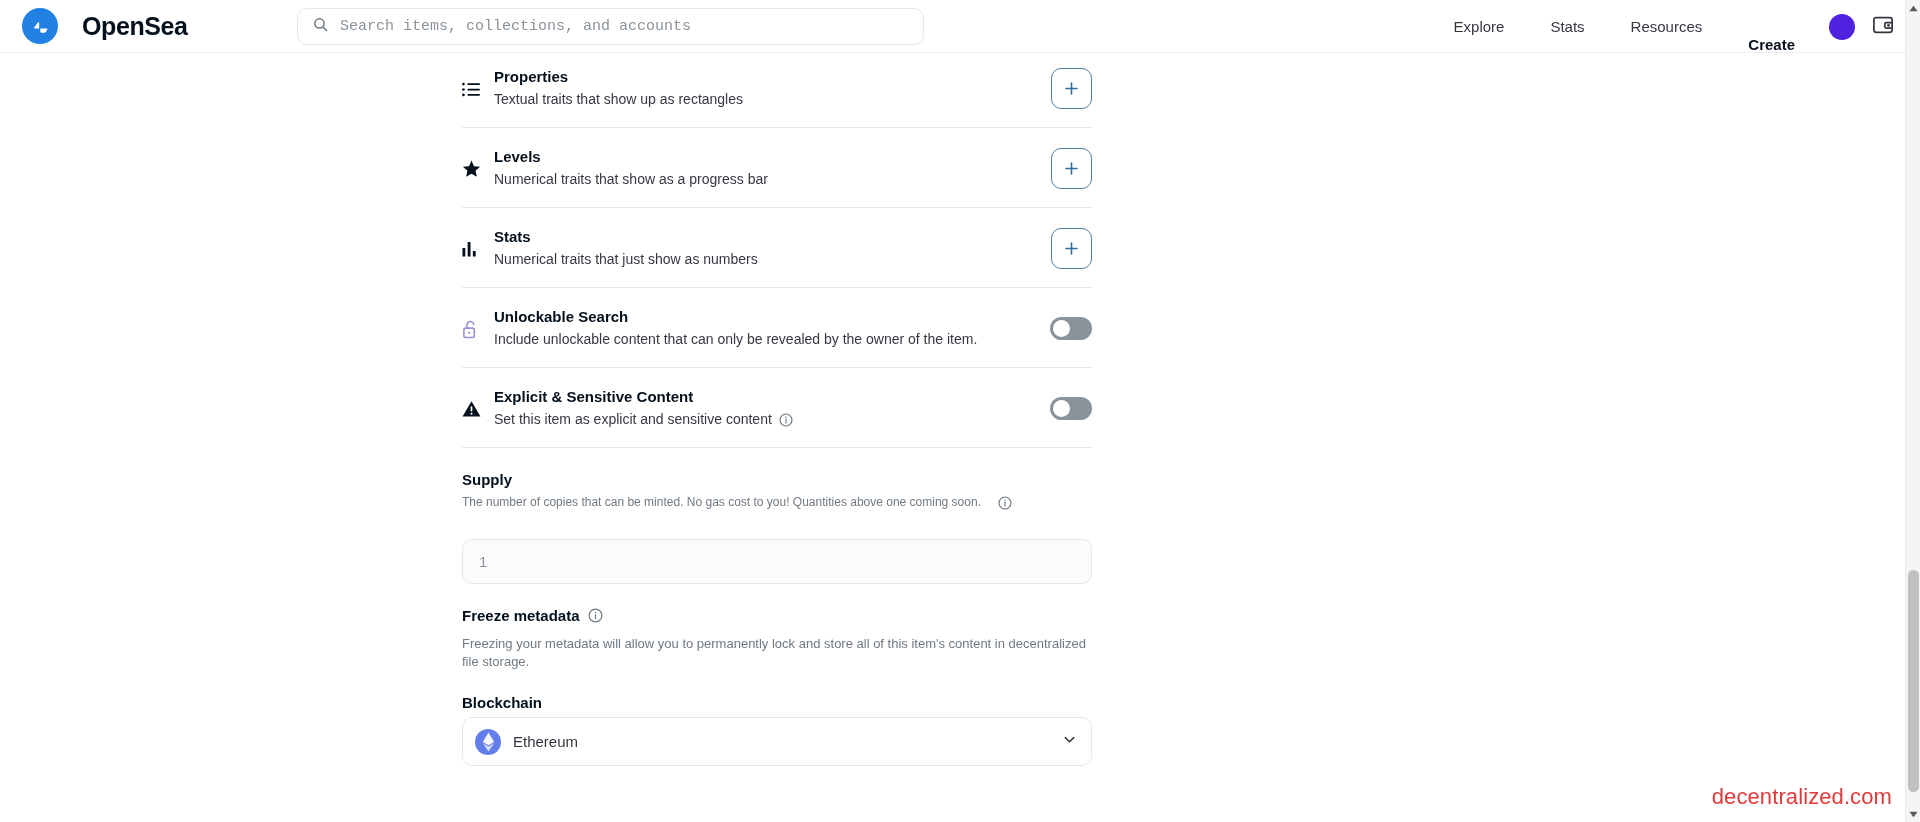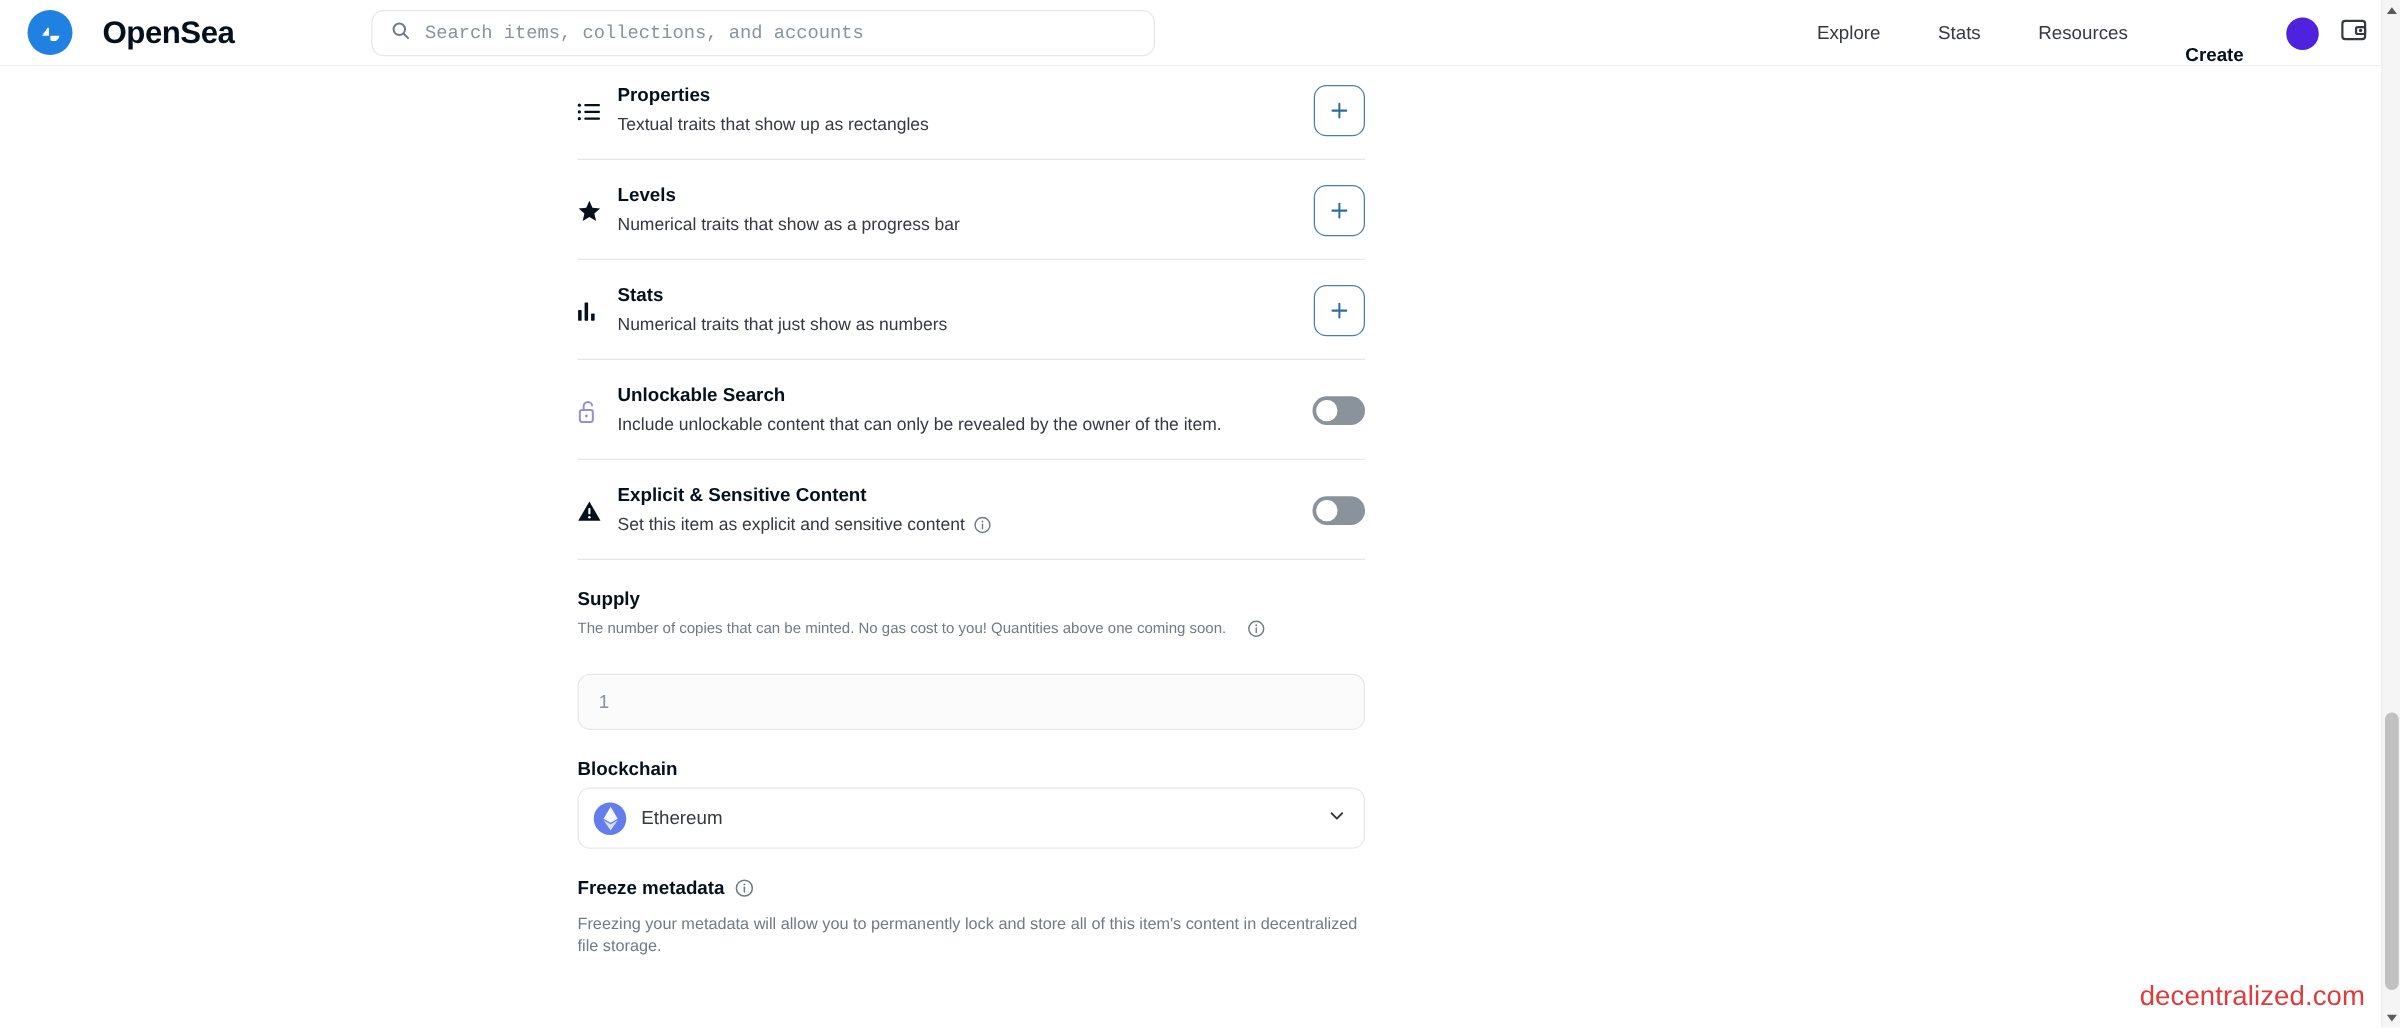--- a/index.html
+++ b/index.html
@@ -414,52 +414,52 @@
             <line x1="8" y1="7.2" x2="8" y2="11.4" stroke-linecap="round"></line>
             <circle cx="8" cy="4.8" r="0.85" fill="#707a83" stroke="none"></circle>
           </svg>
         </span>
       </div>
       <input class="text-input" type="text" value="1" style="">
     </div>
 
     <div class="field-block">
       <div class="field-label">
-        <span>Blockchain</span>
-      </div>
-      <div class="select-box">
-        <span class="eth-badge">
-          <svg width="13" height="20" viewBox="0 0 14 22" fill="#ffffff">
-            <path d="M7 0.5L0.8 11.0 7 14.6l6.2-3.6z" opacity="0.95"></path>
-            <path d="M7 15.9L0.8 12.3 7 21.4l6.2-9.1z" opacity="0.75"></path>
-          </svg>
-        </span>
-        <span class="select-value">Ethereum</span>
-        <span>
-          <svg width="15" height="15" viewBox="0 0 16 16" fill="none" stroke="#353840" stroke-width="1.6" stroke-linecap="round" stroke-linejoin="round">
-            <polyline points="3.5,6 8,10.5 12.5,6"></polyline>
-          </svg>
-        </span>
-      </div>
-    </div>
-
-    <div class="field-block">
-      <div class="field-label">
         <span>Freeze metadata</span>
         <span class="info-icon">
           <svg width="15" height="15" viewBox="0 0 16 16" fill="none" stroke="#707a83" stroke-width="1.3">
             <circle cx="8" cy="8" r="6.8"></circle>
             <line x1="8" y1="7.2" x2="8" y2="11.4" stroke-linecap="round"></line>
             <circle cx="8" cy="4.8" r="0.85" fill="#707a83" stroke="none"></circle>
           </svg>
         </span>
       </div>
       <div class="freeze-desc">Freezing your metadata will allow you to permanently lock and store all of this item's content in decentralized file storage.</div>
     </div>
 
+    <div class="field-block">
+      <div class="field-label">
+        <span>Blockchain</span>
+      </div>
+      <div class="select-box">
+        <span class="eth-badge">
+          <svg width="13" height="20" viewBox="0 0 14 22" fill="#ffffff">
+            <path d="M7 0.5L0.8 11.0 7 14.6l6.2-3.6z" opacity="0.95"></path>
+            <path d="M7 15.9L0.8 12.3 7 21.4l6.2-9.1z" opacity="0.75"></path>
+          </svg>
+        </span>
+        <span class="select-value">Ethereum</span>
+        <span>
+          <svg width="15" height="15" viewBox="0 0 16 16" fill="none" stroke="#353840" stroke-width="1.6" stroke-linecap="round" stroke-linejoin="round">
+            <polyline points="3.5,6 8,10.5 12.5,6"></polyline>
+          </svg>
+        </span>
+      </div>
+    </div>
+
   </div>
 
   <div class="watermark">decentralized.com</div>
 </div>
 
 <div class="scrollbar">
   <div class="scroll-arrow up">
     <svg width="9" height="7" viewBox="0 0 10 7" fill="#5a5a5a">
         <path d="M5 0.5L9.5 6.5H0.5z"></path>
       </svg>

